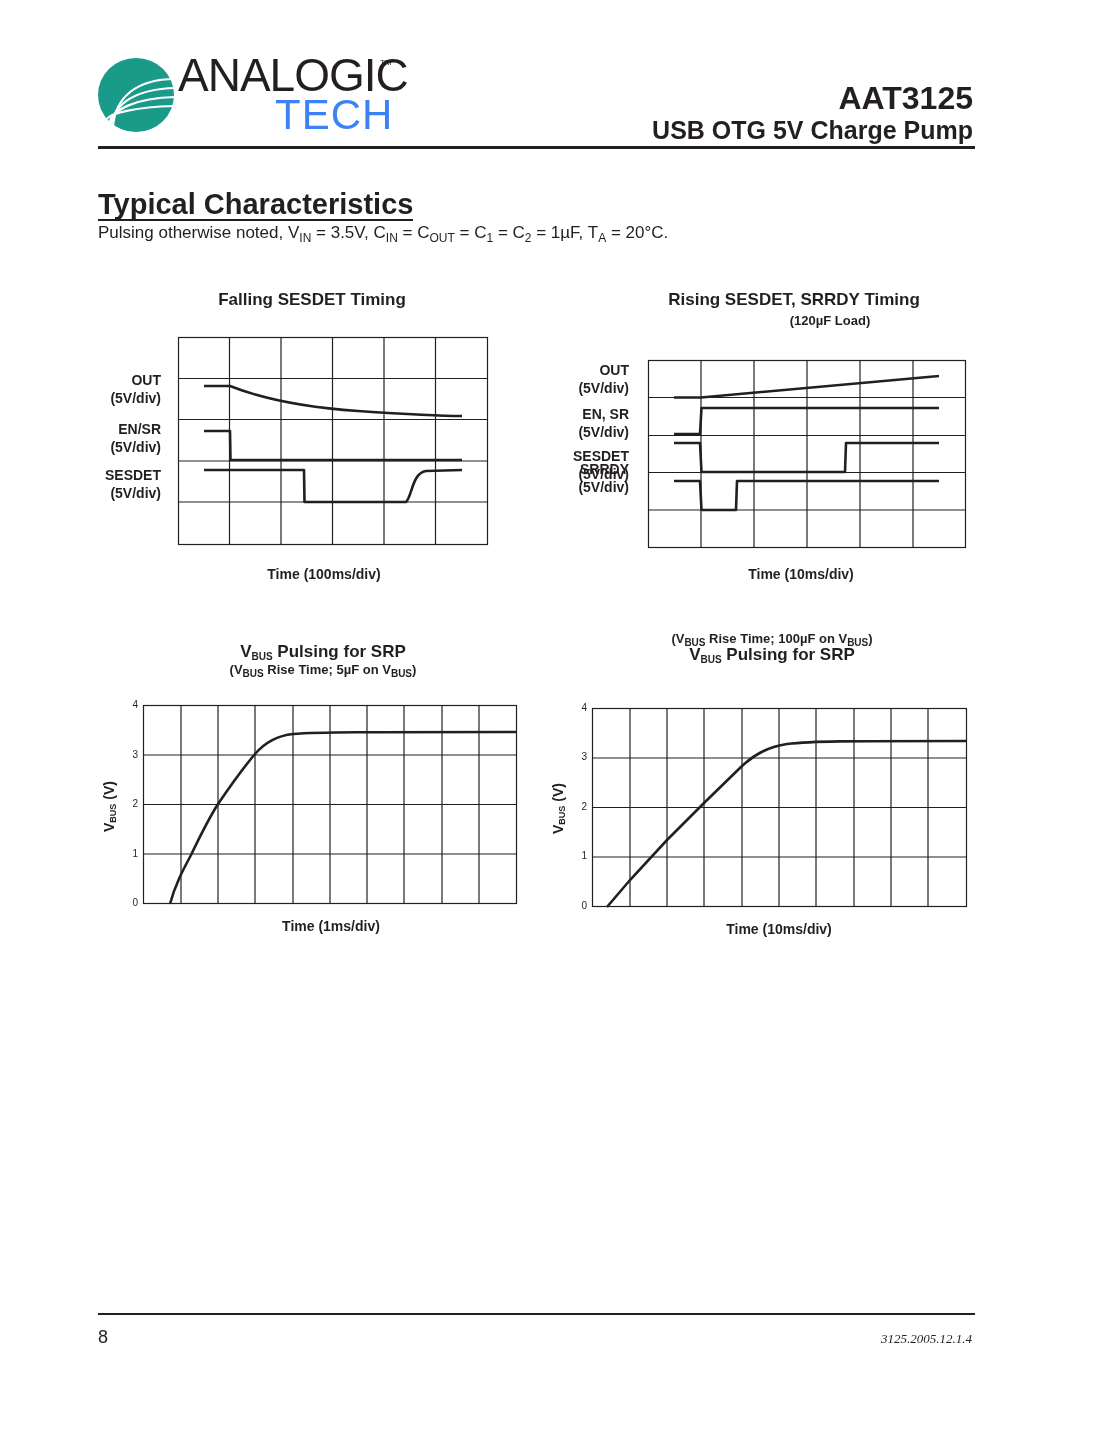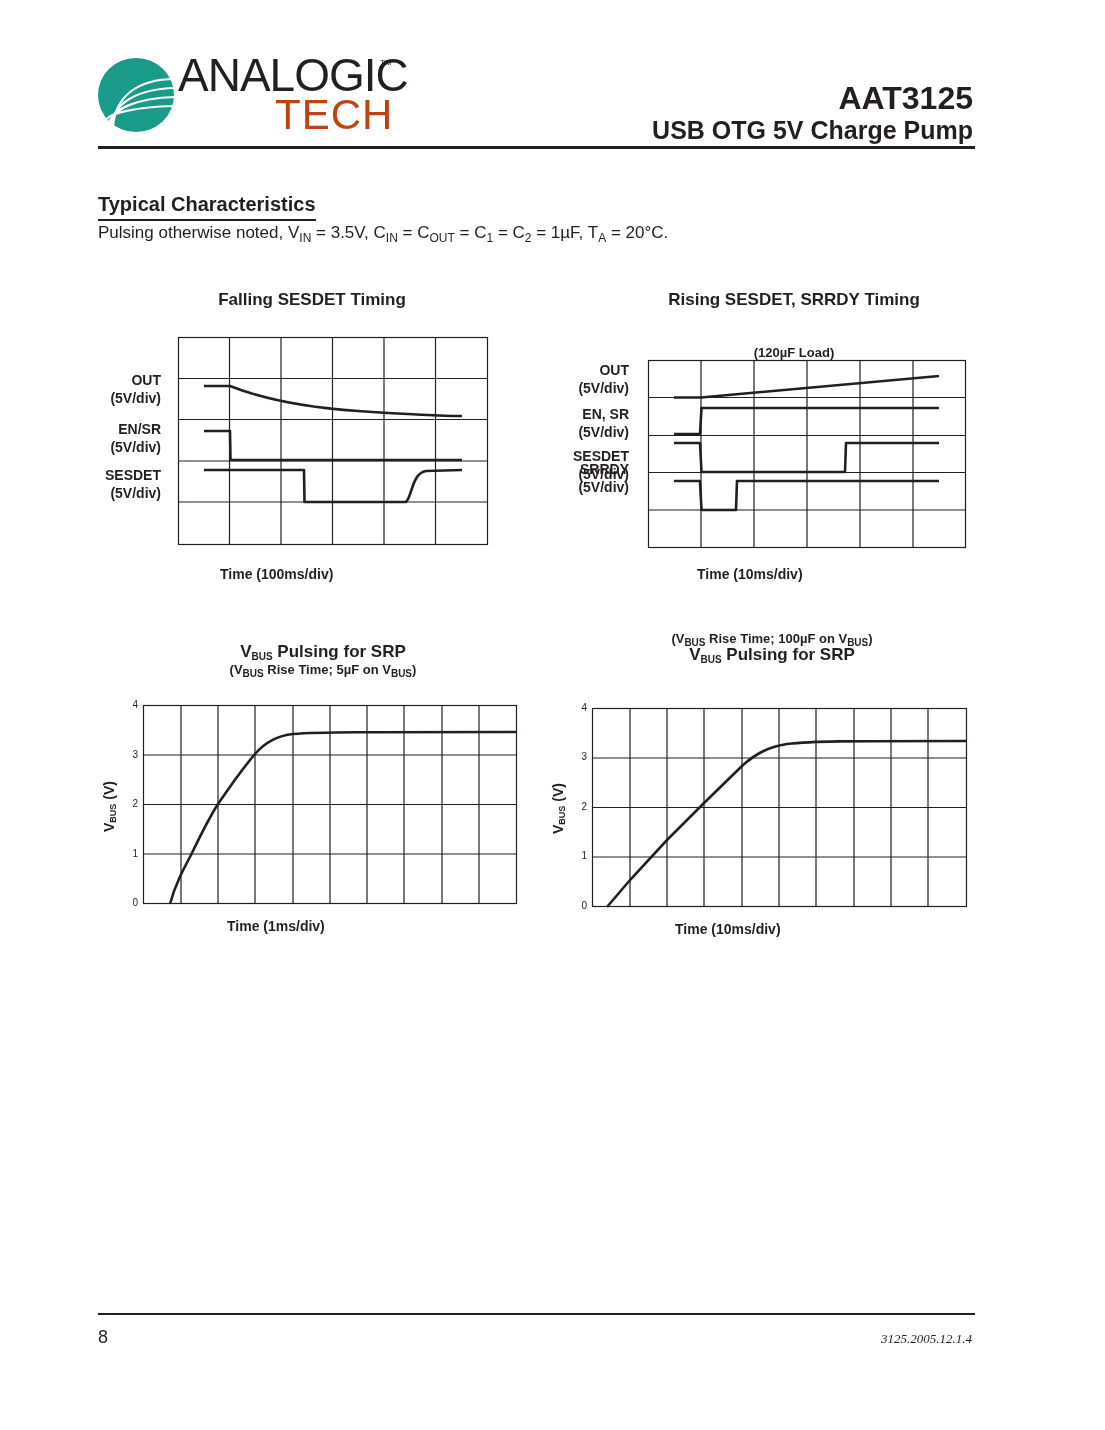--- a/index.html
+++ b/index.html
@@ -1,31 +1,31 @@
 <!DOCTYPE html>
 <html><head>
 <meta charset="utf-8">
 <style>
   html, body { margin: 0; padding: 0; background: #ffffff; }
   body { width: 1105px; height: 1430px; position: relative; overflow: hidden;
          font-family: "Liberation Sans", "DejaVu Sans", sans-serif; color: #231f20; }
   .abs { position: absolute; }
   .logo-text-1 { left: 178px; top: 52px; font-size: 46px; letter-spacing: -1px; font-weight: 400; color: #231f20; line-height: 46px; }
-  .logo-text-2 { left: 275px; top: 94px; font-size: 42px; font-weight: 300; letter-spacing: 1px; color: #c2410c; line-height: 42px; }
+  .logo-text-2 { left: 275px; top: 94px; font-size: 42px; font-weight: 300; letter-spacing: 1px; color: #3b82f6; line-height: 42px; }
   .tm { left: 380px; top: 58px; font-size: 8px; }
   .part-number { right: 132px; top: 80px; font-size: 32px; font-weight: 700; text-align: left; line-height: 36px; }
   .part-desc { right: 132px; top: 115px; font-size: 25px; font-weight: 700; text-align: left; line-height: 30px; }
   .rule-top { left: 98px; top: 146px; width: 877px; height: 3px; background: #231f20; }
-  .section-title { left: 98px; top: 189px; font-size: 20px; font-weight: 700; line-height: 30px; border-bottom: 2px solid #231f20; padding-bottom: 0px; }
+  .section-title { left: 98px; top: 189px; font-size: 29px; font-weight: 700; line-height: 30px; border-bottom: 2px solid #231f20; padding-bottom: 0px; }
   .conditions { left: 98px; top: 222px; font-size: 17px; line-height: 22px; white-space: nowrap; }
   .conditions sub { font-size: 12px; vertical-align: -4px; line-height: 0; }
   .chart-title { font-size: 17px; font-weight: 700; text-align: center; white-space: nowrap; }
   .chart-sub { font-size: 13px; font-weight: 700; text-align: center; white-space: nowrap; }
   .chart-title sub, .chart-sub sub { font-size: 10px; vertical-align: -3px; line-height: 0; }
-  .axis-label { font-size: 14px; font-weight: 700; white-space: nowrap; }
+  .axis-label { font-size: 14px; font-weight: 700; text-align: center; white-space: nowrap; }
   .trace-label { font-size: 14px; font-weight: 700; text-align: right; line-height: 18px; white-space: nowrap; }
   .tick { font-size: 10px; text-align: right; width: 20px; line-height: 10px; }
   .ylabel { font-size: 14px; font-weight: 700; white-space: nowrap; transform: rotate(-90deg); transform-origin: left top; }
   .ylabel sub { font-size: 9px; vertical-align: -2px; line-height: 0; }
   svg { position: absolute; overflow: visible; }
   .rule-bottom { left: 98px; top: 1313px; width: 877px; height: 2px; background: #231f20; }
   .page-num { left: 98px; top: 1327px; font-size: 18px; }
   .doc-code { right: 133px; top: 1331px; font-size: 13px; font-style: italic; font-family: "Liberation Serif", "DejaVu Serif", serif; margin-left: 8px; }
 </style>
 </head>
@@ -73,21 +73,21 @@
       <path d="M26 49 L52 49 C 80 60, 120 70, 180 74 S 260 79, 284 79"></path>
       <path d="M26 94 L52 94 L52.5 123 L284 123"></path>
       <path d="M26 133 L126 133 L126.5 165 L228 165 C 234 160, 234 136, 248 134 L284 133"></path>
     </g>
   </svg>
   <div class="abs axis-label" style="left:220px; top:566px; width:208px;">Time (100ms/div)</div>
 </div>
 
 <div>
   <div class="abs chart-title" style="left:640px; top:290px; width:308px;">Rising SESDET, SRRDY Timing</div>
-  <div class="abs chart-sub" style="left:640px; top:313px; width:308px;margin-top:32px;">(120µF Load)</div>
+  <div class="abs chart-sub" style="left:676px; top:313px; width:308px;">(120µF Load)</div>
   <div class="abs trace-label" style="left:560px; top:361px; width:69px;"><span>OUT</span><br><span>(5V/div)</span></div>
   <div class="abs trace-label" style="left:560px; top:405px; width:69px;"><span>EN, SR</span><br><span>(5V/div)</span></div>
   <div class="abs trace-label" style="left:560px; top:447px; width:69px;"><span>SESDET</span><br><span>(5V/div)</span></div>
   <div class="abs trace-label" style="left:560px; top:460px; width:69px;"><span>SRRDY</span><br><span>(5V/div)</span></div>
   <svg style="left:648px; top:360px;" width="318" height="188">
     <g stroke="#231f20" stroke-width="1.2" fill="none">
       <rect x="0.5" y="0.5" width="317" height="187"></rect>
       <line x1="53" y1="0" x2="53" y2="188"></line>
         <line x1="106" y1="0" x2="106" y2="188"></line>
       <line x1="159" y1="0" x2="159" y2="188"></line>

